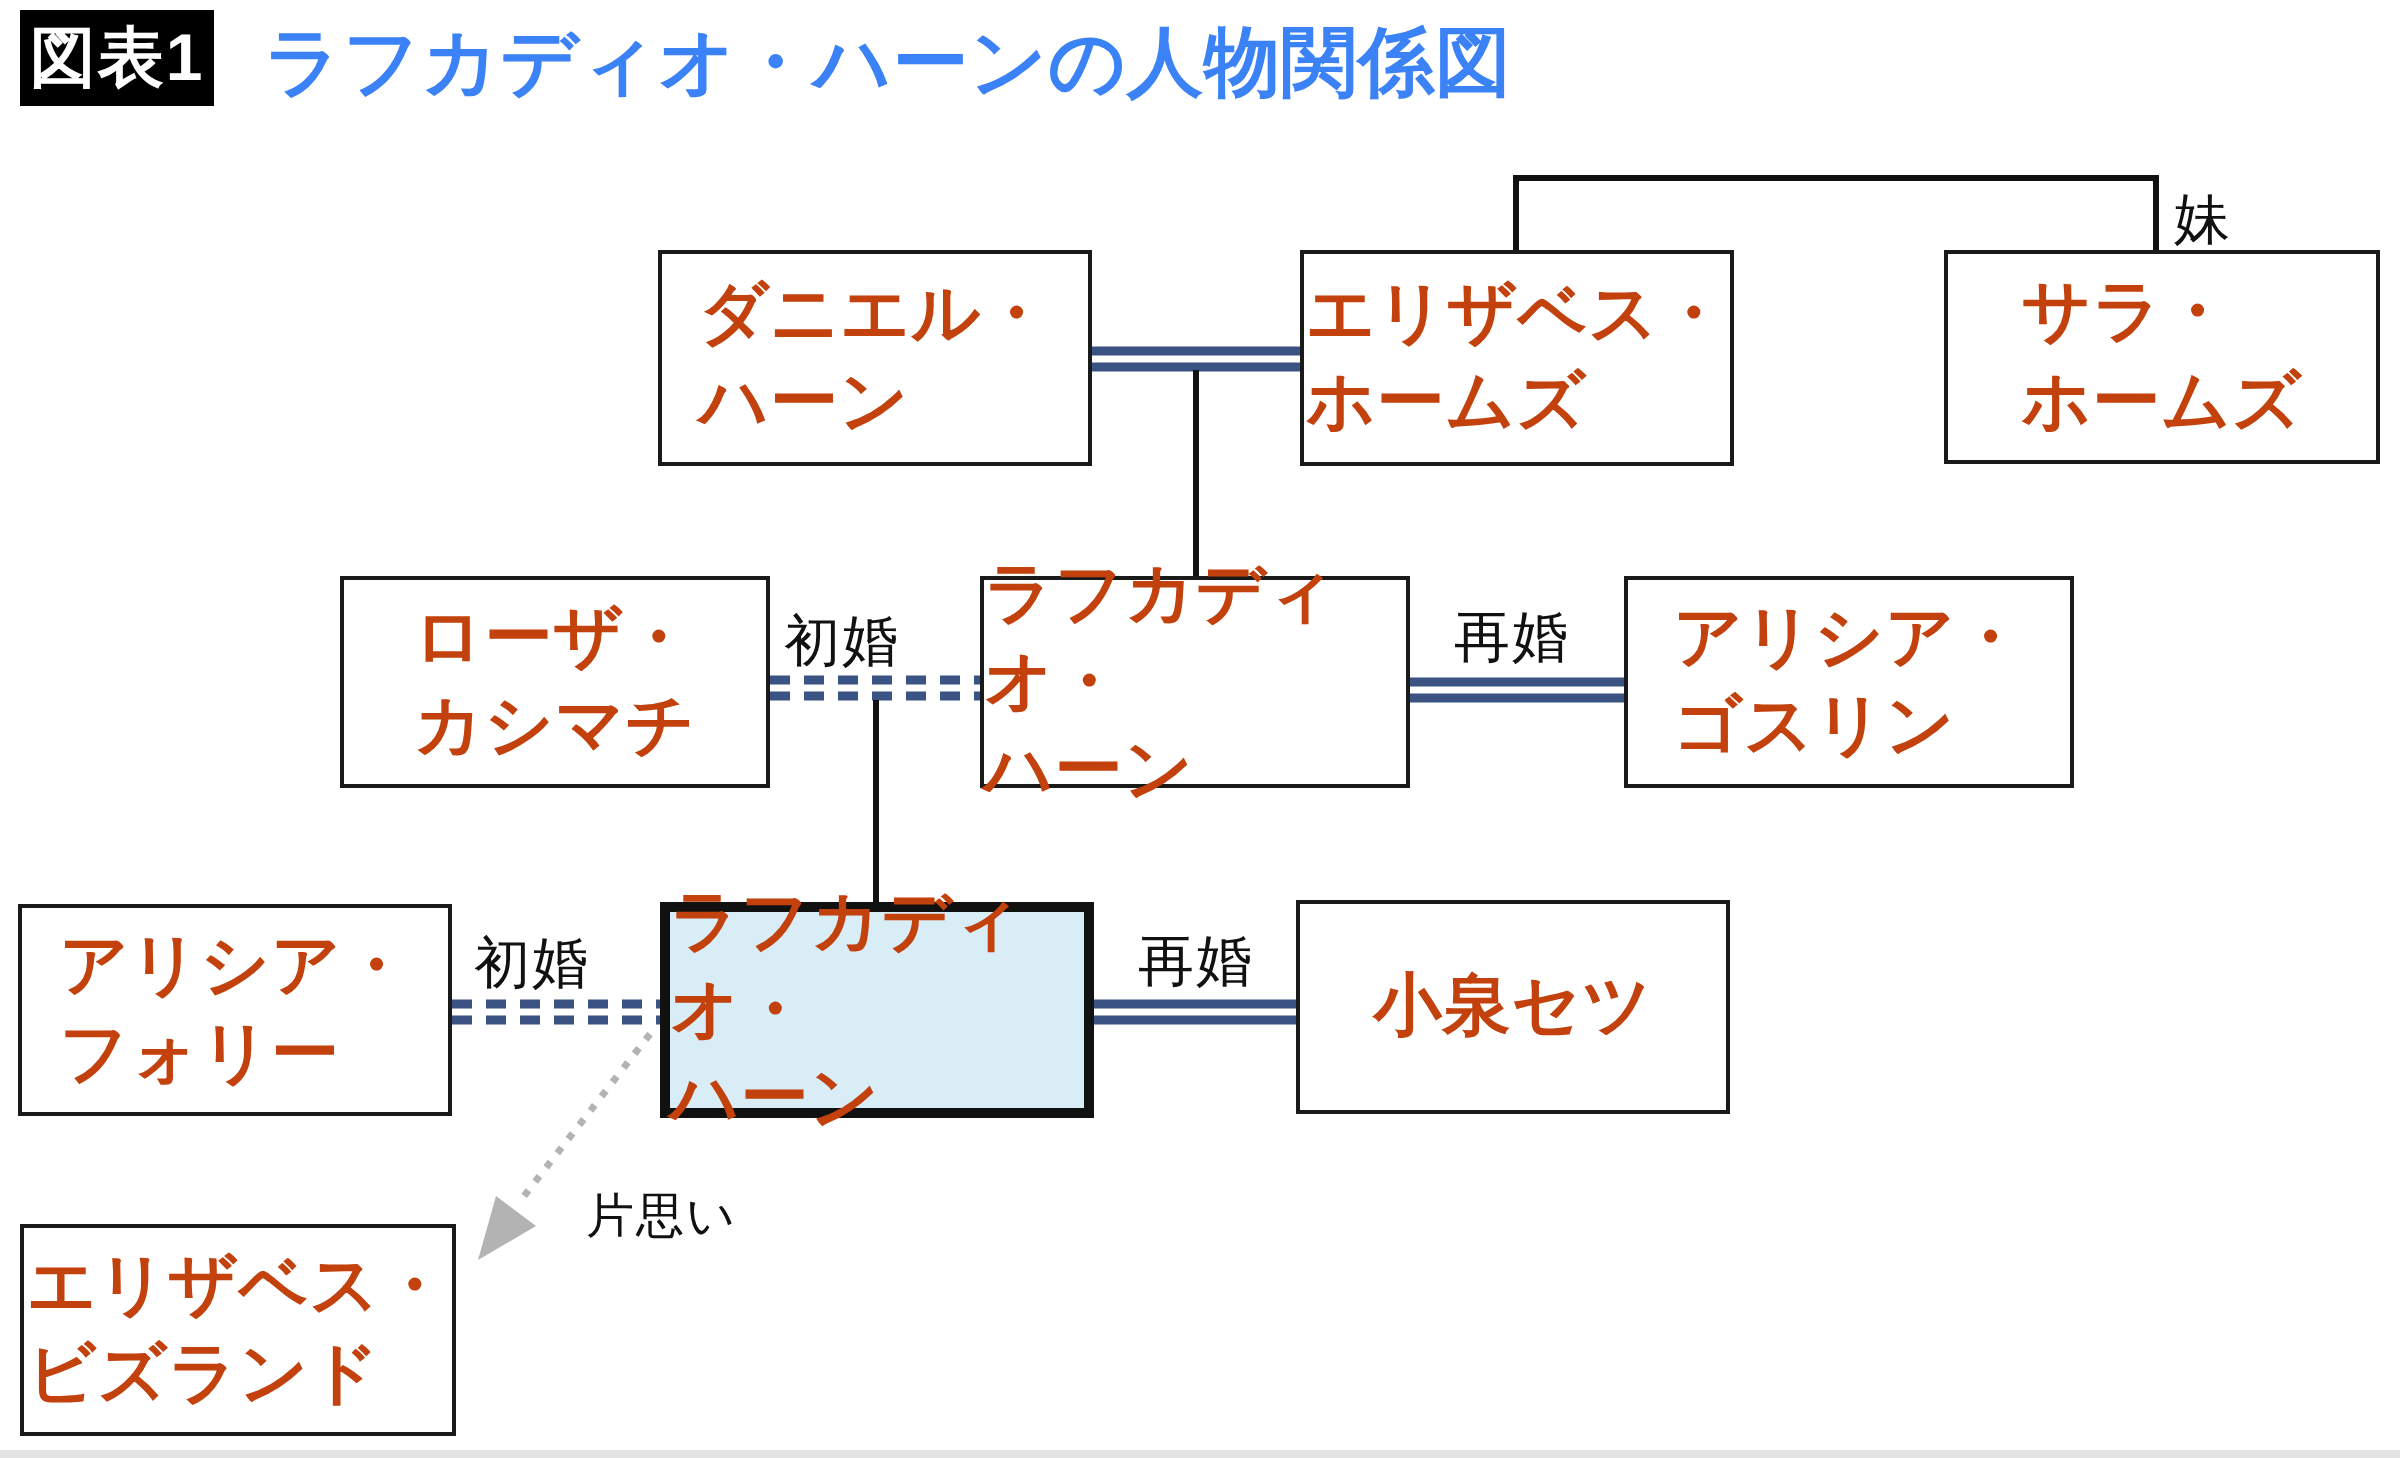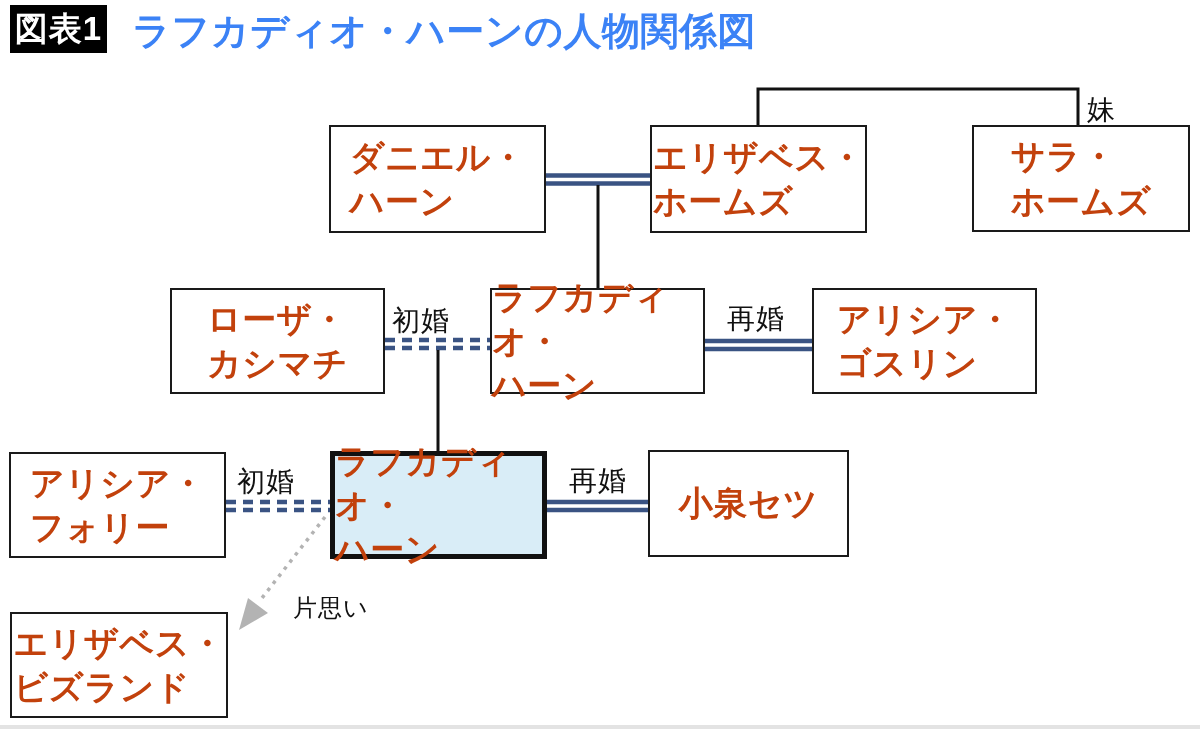--- a/index.html
+++ b/index.html
@@ -45,21 +45,21 @@
   .box.highlight{background:var(--highlight-fill);border:5px solid var(--highlight-border);}
 
   .b-daniel  {left:329px;top:125px;width:217px;height:108px;}
   .b-holmes  {left:650px;top:125px;width:217px;height:108px;}
   .b-sarah   {left:972px;top:125px;width:218px;height:107px;}
   .b-rosa    {left:170px;top:288px;width:215px;height:106px;}
   .b-charles {left:490px;top:288px;width:215px;height:106px;}
   .b-goslin  {left:812px;top:288px;width:225px;height:106px;}
   .b-foley   {left:9px;  top:452px;width:217px;height:106px;}
   .b-hearn   {left:330px;top:451px;width:217px;height:108px;}
-  .b-setsu   {left:648px;top:450px;width:201px;height:107px;}
+  .b-setsu   {left:648px;top:450px;width:217px;height:107px;}
   .b-bisland {left:10px; top:612px;width:218px;height:106px;}
 
   
   .rel-label{position:absolute;font-size:28px;color:#111;font-weight:400;letter-spacing:1px;}
   .l-shokon-charles {left:392px; top:302px;}
   .l-saikon-charles {left:727px; top:300px;}
   .l-shokon-hearn   {left:237px; top:463px;}
   .l-saikon-hearn   {left:569px; top:462px;}
   .l-imouto         {left:1087px;top:91px;}
   .l-kataomoi       {left:293px; top:592px;font-size:24px;}

